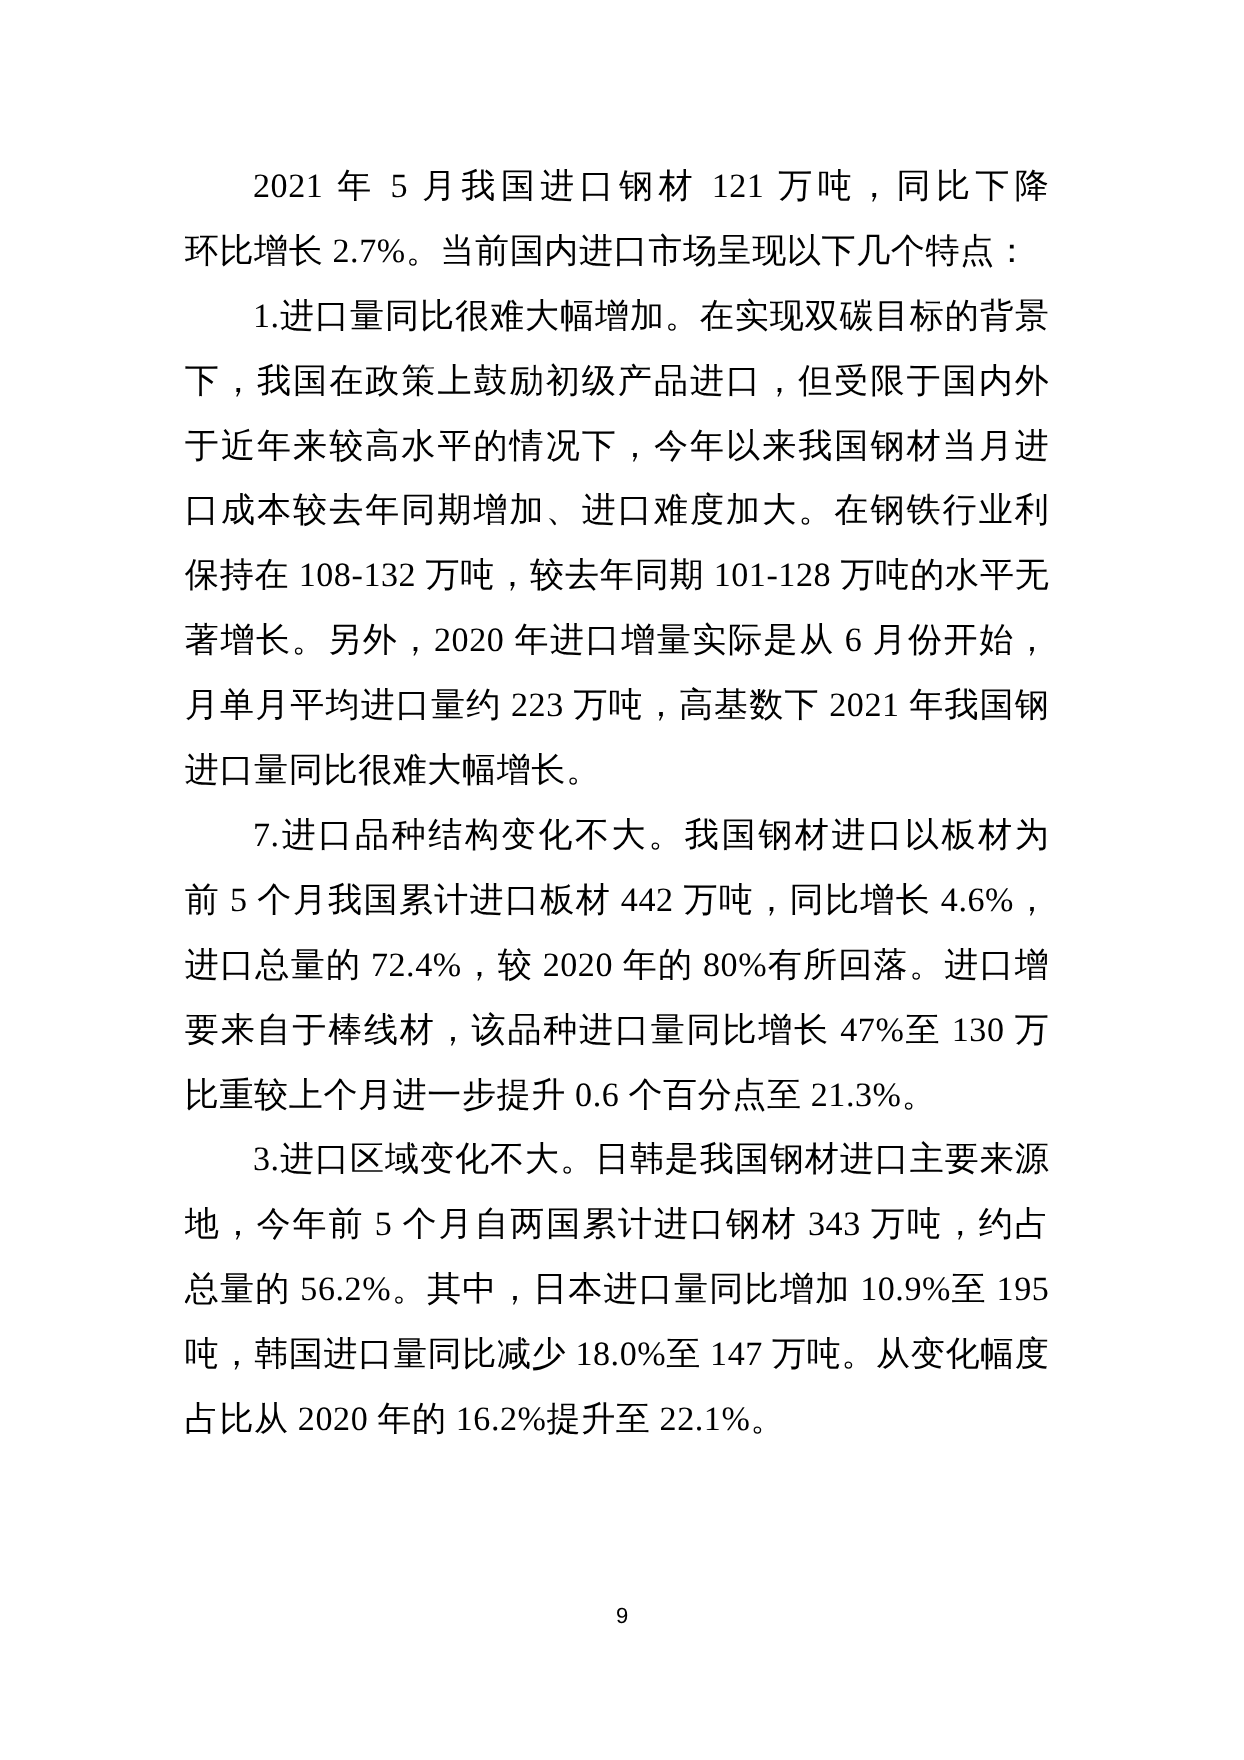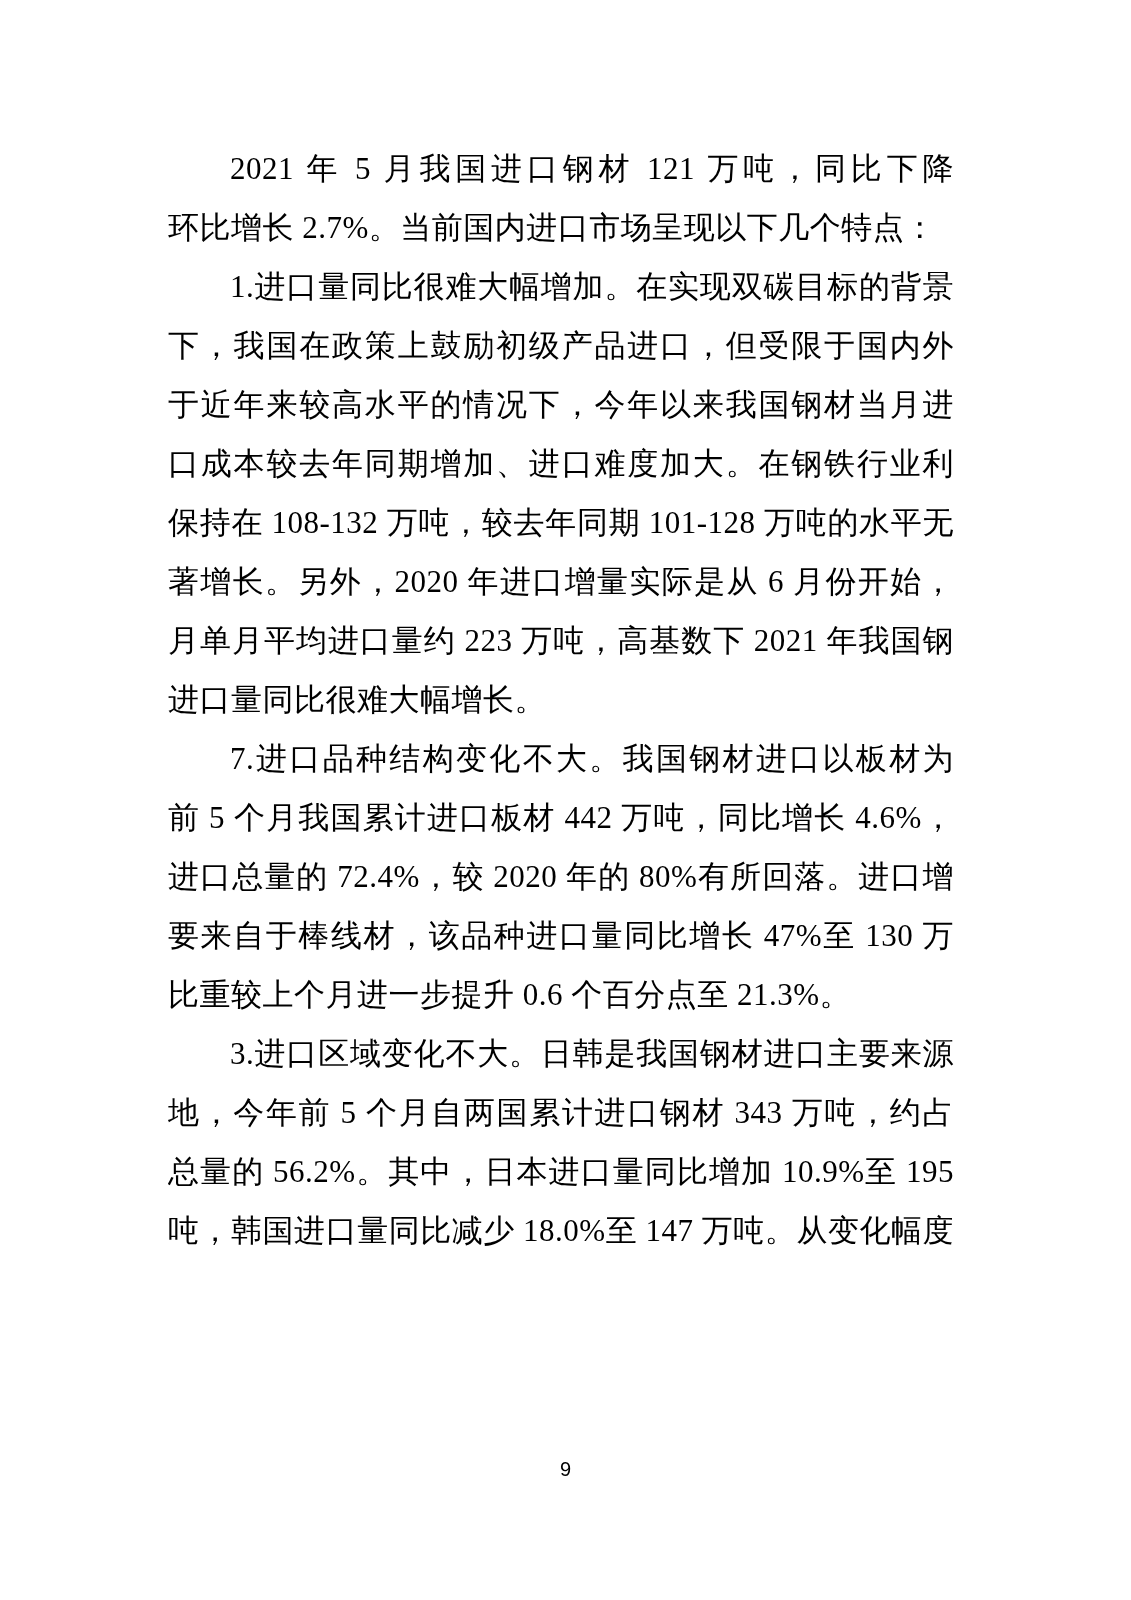--- a/index.html
+++ b/index.html
@@ -81,18 +81,19 @@
         <div class="line">前 5 个月我国累计进口板材 442 万吨，同比增长 4.6%，约占</div>
         <div class="line">进口总量的 72.4%，较 2020 年的 80%有所回落。进口增量主</div>
         <div class="line">要来自于棒线材，该品种进口量同比增长 47%至 130 万吨，</div>
         <div class="line last">比重较上个月进一步提升 0.6 个百分点至 21.3%。</div>
       </div>
       <div class="paragraph">
         <div class="line first">3.进口区域变化不大。日韩是我国钢材进口主要来源</div>
         <div class="line">地，今年前 5 个月自两国累计进口钢材 343 万吨，约占进口</div>
         <div class="line">总量的 56.2%。其中，日本进口量同比增加 10.9%至 195 万</div>
         <div class="line">吨，韩国进口量同比减少 18.0%至 147 万吨。从变化幅度来</div>
+        <div class="line last">占比从 2020 年的 16.2%提升至 22.1%。</div>
       </div>
     </div>
   <div class="page-footer">
     <span class="page-number">9</span>
   </div>
 </div>
 
 </body></html>

